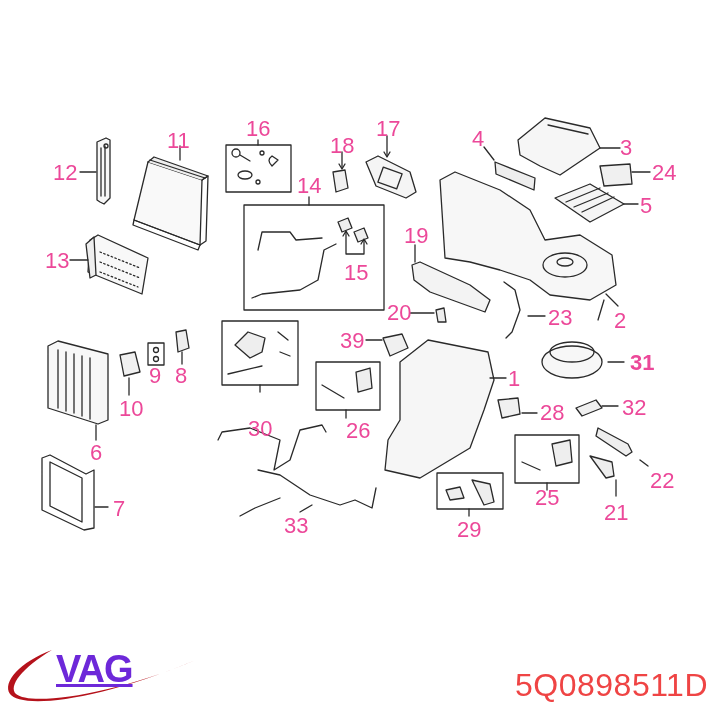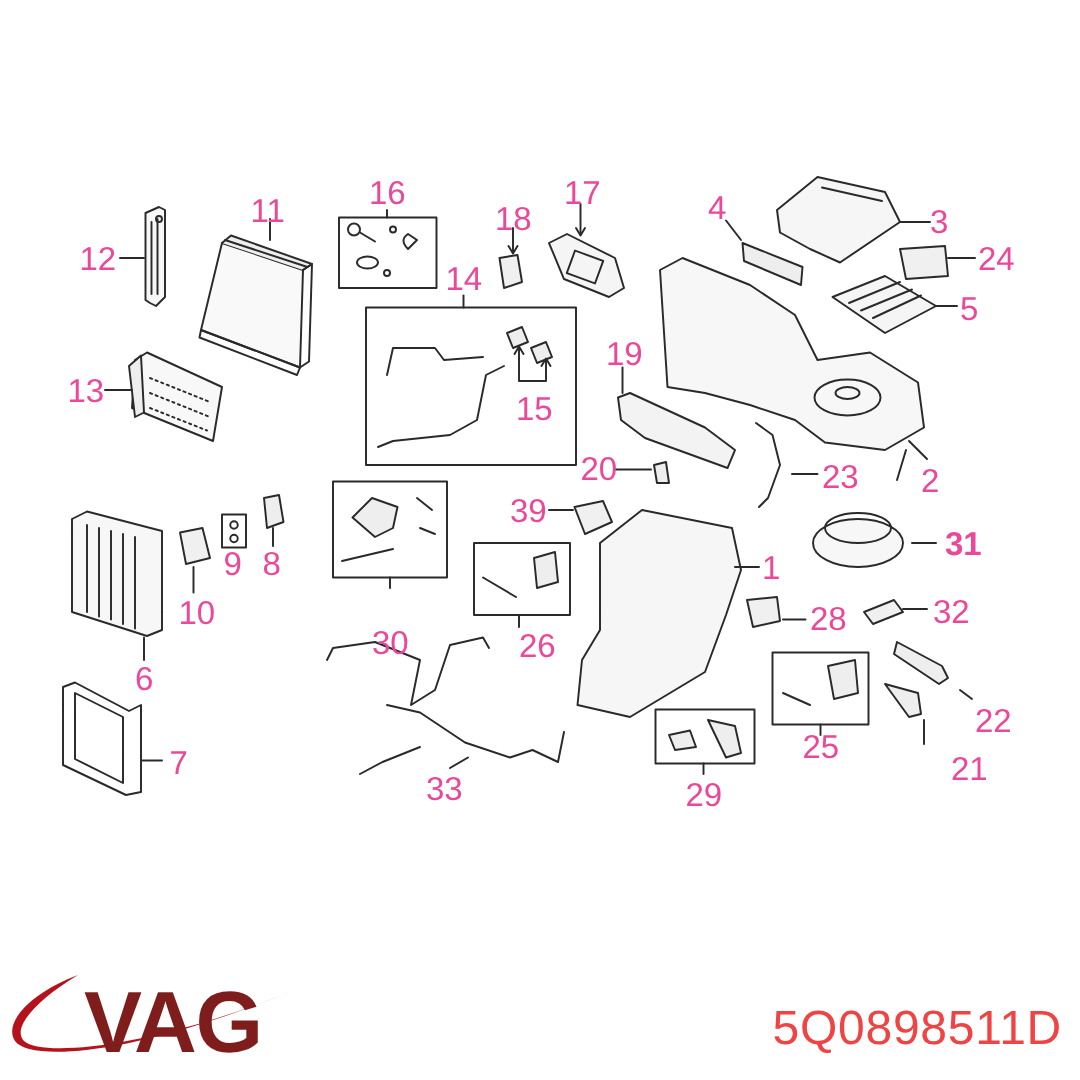--- a/index.html
+++ b/index.html
@@ -1,21 +1,21 @@
 <!DOCTYPE html>
 <html><head>
 <meta charset="utf-8">
 <style>
   html,body{margin:0;padding:0;background:#ffffff;}
   body{width:720px;height:720px;position:relative;overflow:hidden;font-family:"Liberation Sans",sans-serif;}
   #diagram{position:absolute;left:0;top:0;width:720px;height:720px;}
   .lbl{position:absolute;font-family:"Liberation Sans",sans-serif;font-size:22px;color:#ec4899;line-height:1;white-space:nowrap;}
   .part-number{position:absolute;right:12px;top:667px;font-family:"Liberation Sans",sans-serif;font-size:32px;color:#ef4444;letter-spacing:0.5px;}
   .logo{position:absolute;left:0;top:640px;width:210px;height:80px;}
-  .logo-text{position:absolute;left:56px;top:648px;font-family:"Liberation Sans",sans-serif;font-weight:bold;font-size:58px;color:#7f1d1d;letter-spacing:-1px;font-style:normal;}
+  .logo-text{position:absolute;left:56px;top:648px;font-family:"Liberation Sans",sans-serif;font-weight:bold;font-size:38px;color:#6d28d9;letter-spacing:-1px;font-style:normal;text-decoration:underline;}
 </style>
 </head>
 <body>
 
 <svg id="diagram" viewBox="0 0 720 720" xmlns="http://www.w3.org/2000/svg" fill="none" stroke="#2a2a2a" stroke-width="1.3" stroke-linejoin="round" stroke-linecap="round">
 
   <g>
     <path d="M97 142 L106 138 L110 140 L110 198 L104 204 L100 202 L97 200 Z" fill="#f7f7f7"></path>
     <line x1="101" y1="148" x2="101" y2="196"></line>
       <line x1="105" y1="146" x2="105" y2="196"></line>
@@ -246,21 +246,21 @@
 <div class="lbl" style="left:167px;top:130px;">11</div>
 <div class="lbl" style="left:53px;top:162px;">12</div>
 <div class="lbl" style="left:45px;top:250px;">13</div>
 <div class="lbl" style="left:297px;top:175px;">14</div>
 <div class="lbl" style="left:344px;top:262px;">15</div>
 <div class="lbl" style="left:246px;top:118px;">16</div>
 <div class="lbl" style="left:376px;top:118px;">17</div>
 <div class="lbl" style="left:330px;top:135px;">18</div>
 <div class="lbl" style="left:404px;top:225px;">19</div>
 <div class="lbl" style="left:387px;top:302px;">20</div>
-<div class="lbl" style="left:604px;top:502px;margin-left:30px;">21</div>
+<div class="lbl" style="left:604px;top:502px;">21</div>
 <div class="lbl" style="left:650px;top:470px;">22</div>
 <div class="lbl" style="left:548px;top:307px;">23</div>
 <div class="lbl" style="left:652px;top:162px;">24</div>
 <div class="lbl" style="left:535px;top:487px;">25</div>
 <div class="lbl" style="left:346px;top:420px;">26</div>
 <div class="lbl" style="left:340px;top:330px;">39</div>
 <div class="lbl" style="left:540px;top:402px;">28</div>
 <div class="lbl" style="left:457px;top:519px;">29</div>
 <div class="lbl" style="left:248px;top:393px;margin-top:25px;">30</div>
 <div class="lbl" style="left:630px;top:352px;font-weight:bold;">31</div>

